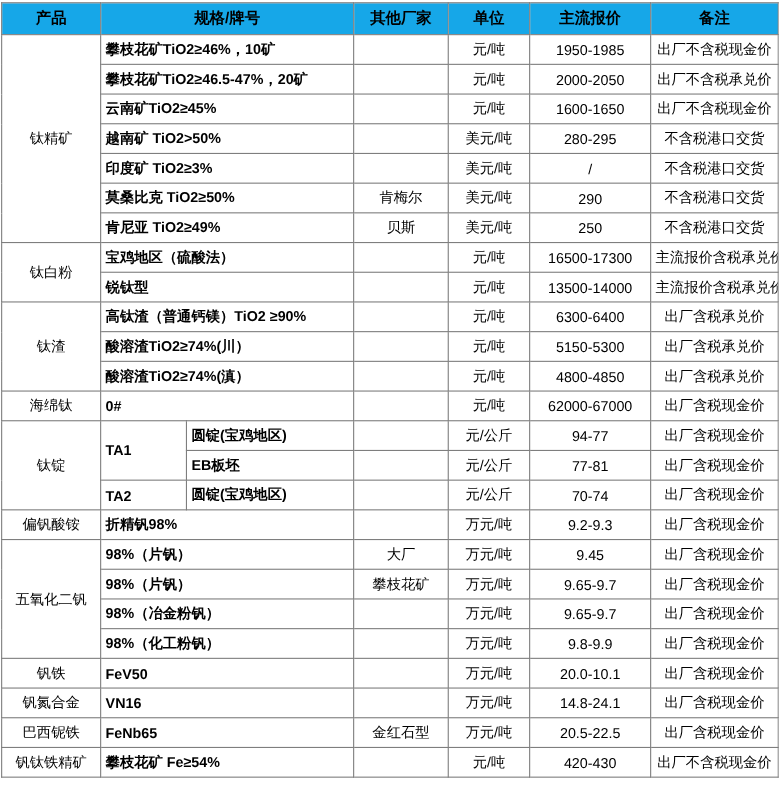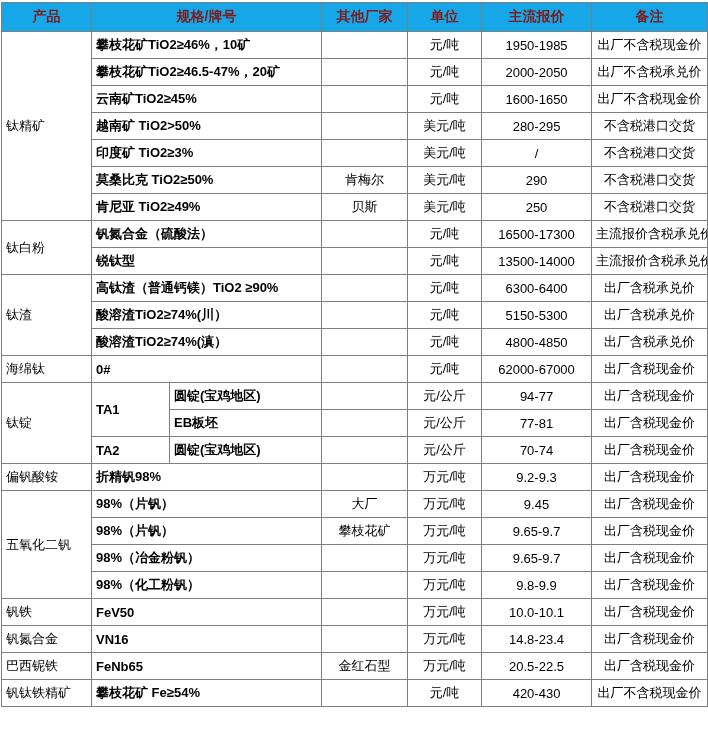--- a/index.html
+++ b/index.html
@@ -20,29 +20,29 @@
     border:1px solid #7e7e7e;
     padding:0 4px;
     height:26px;
     vertical-align:middle;
     font-weight:normal;
     overflow:hidden;
     white-space:nowrap;
   }
   thead th{
     background:#16a7e8;
-    color:#7f1d1d;
+    color:#000000;
     font-weight:bold;
     text-align:center;
     height:28px;
     font-size:14px;
   }
   td.c{text-align:center;}
   td.l{text-align:left;font-weight:bold;}
-  td.prod{font-weight:normal;}
+  td.prod{text-align:center;font-weight:normal;}
   col.c1{width:90px;}
   col.c2{width:78px;}
   col.c3{width:152px;}
   col.c4{width:86px;}
   col.c5{width:74px;}
   col.c6{width:110px;}
   col.c7{width:116px;}
 </style>
 </head>
 <body>
@@ -113,21 +113,21 @@
       </tr>
       <tr>
         <td class="l" colspan="2">肯尼亚 TiO2≥49%</td>
         <td class="c">贝斯</td>
         <td class="c">美元/吨</td>
         <td class="c">250</td>
         <td class="c">不含税港口交货</td>
       </tr>
       <tr>
         <td class="prod" rowspan="2">钛白粉</td>
-        <td class="l" colspan="2">钒氮合金（硫酸法）</td>
+        <td class="l" colspan="2">宝鸡地区（硫酸法）</td>
         <td class="c"></td>
         <td class="c">元/吨</td>
         <td class="c">16500-17300</td>
         <td class="c">主流报价含税承兑价</td>
       </tr>
       <tr>
         <td class="l" colspan="2">锐钛型</td>
         <td class="c"></td>
         <td class="c">元/吨</td>
         <td class="c">13500-14000</td>
@@ -222,29 +222,29 @@
         <td class="c"></td>
         <td class="c">万元/吨</td>
         <td class="c">9.8-9.9</td>
         <td class="c">出厂含税现金价</td>
       </tr>
       <tr>
         <td class="prod" rowspan="1">钒铁</td>
         <td class="l" colspan="2">FeV50</td>
         <td class="c"></td>
         <td class="c">万元/吨</td>
-        <td class="c">10.0-10.1</td>
+        <td class="c">20.0-10.1</td>
         <td class="c">出厂含税现金价</td>
       </tr>
       <tr>
         <td class="prod" rowspan="1">钒氮合金</td>
         <td class="l" colspan="2">VN16</td>
         <td class="c"></td>
         <td class="c">万元/吨</td>
-        <td class="c">14.8-23.4</td>
+        <td class="c">14.8-24.1</td>
         <td class="c">出厂含税现金价</td>
       </tr>
       <tr>
         <td class="prod" rowspan="1">巴西铌铁</td>
         <td class="l" colspan="2">FeNb65</td>
         <td class="c">金红石型</td>
         <td class="c">万元/吨</td>
         <td class="c">20.5-22.5</td>
         <td class="c">出厂含税现金价</td>
       </tr>

